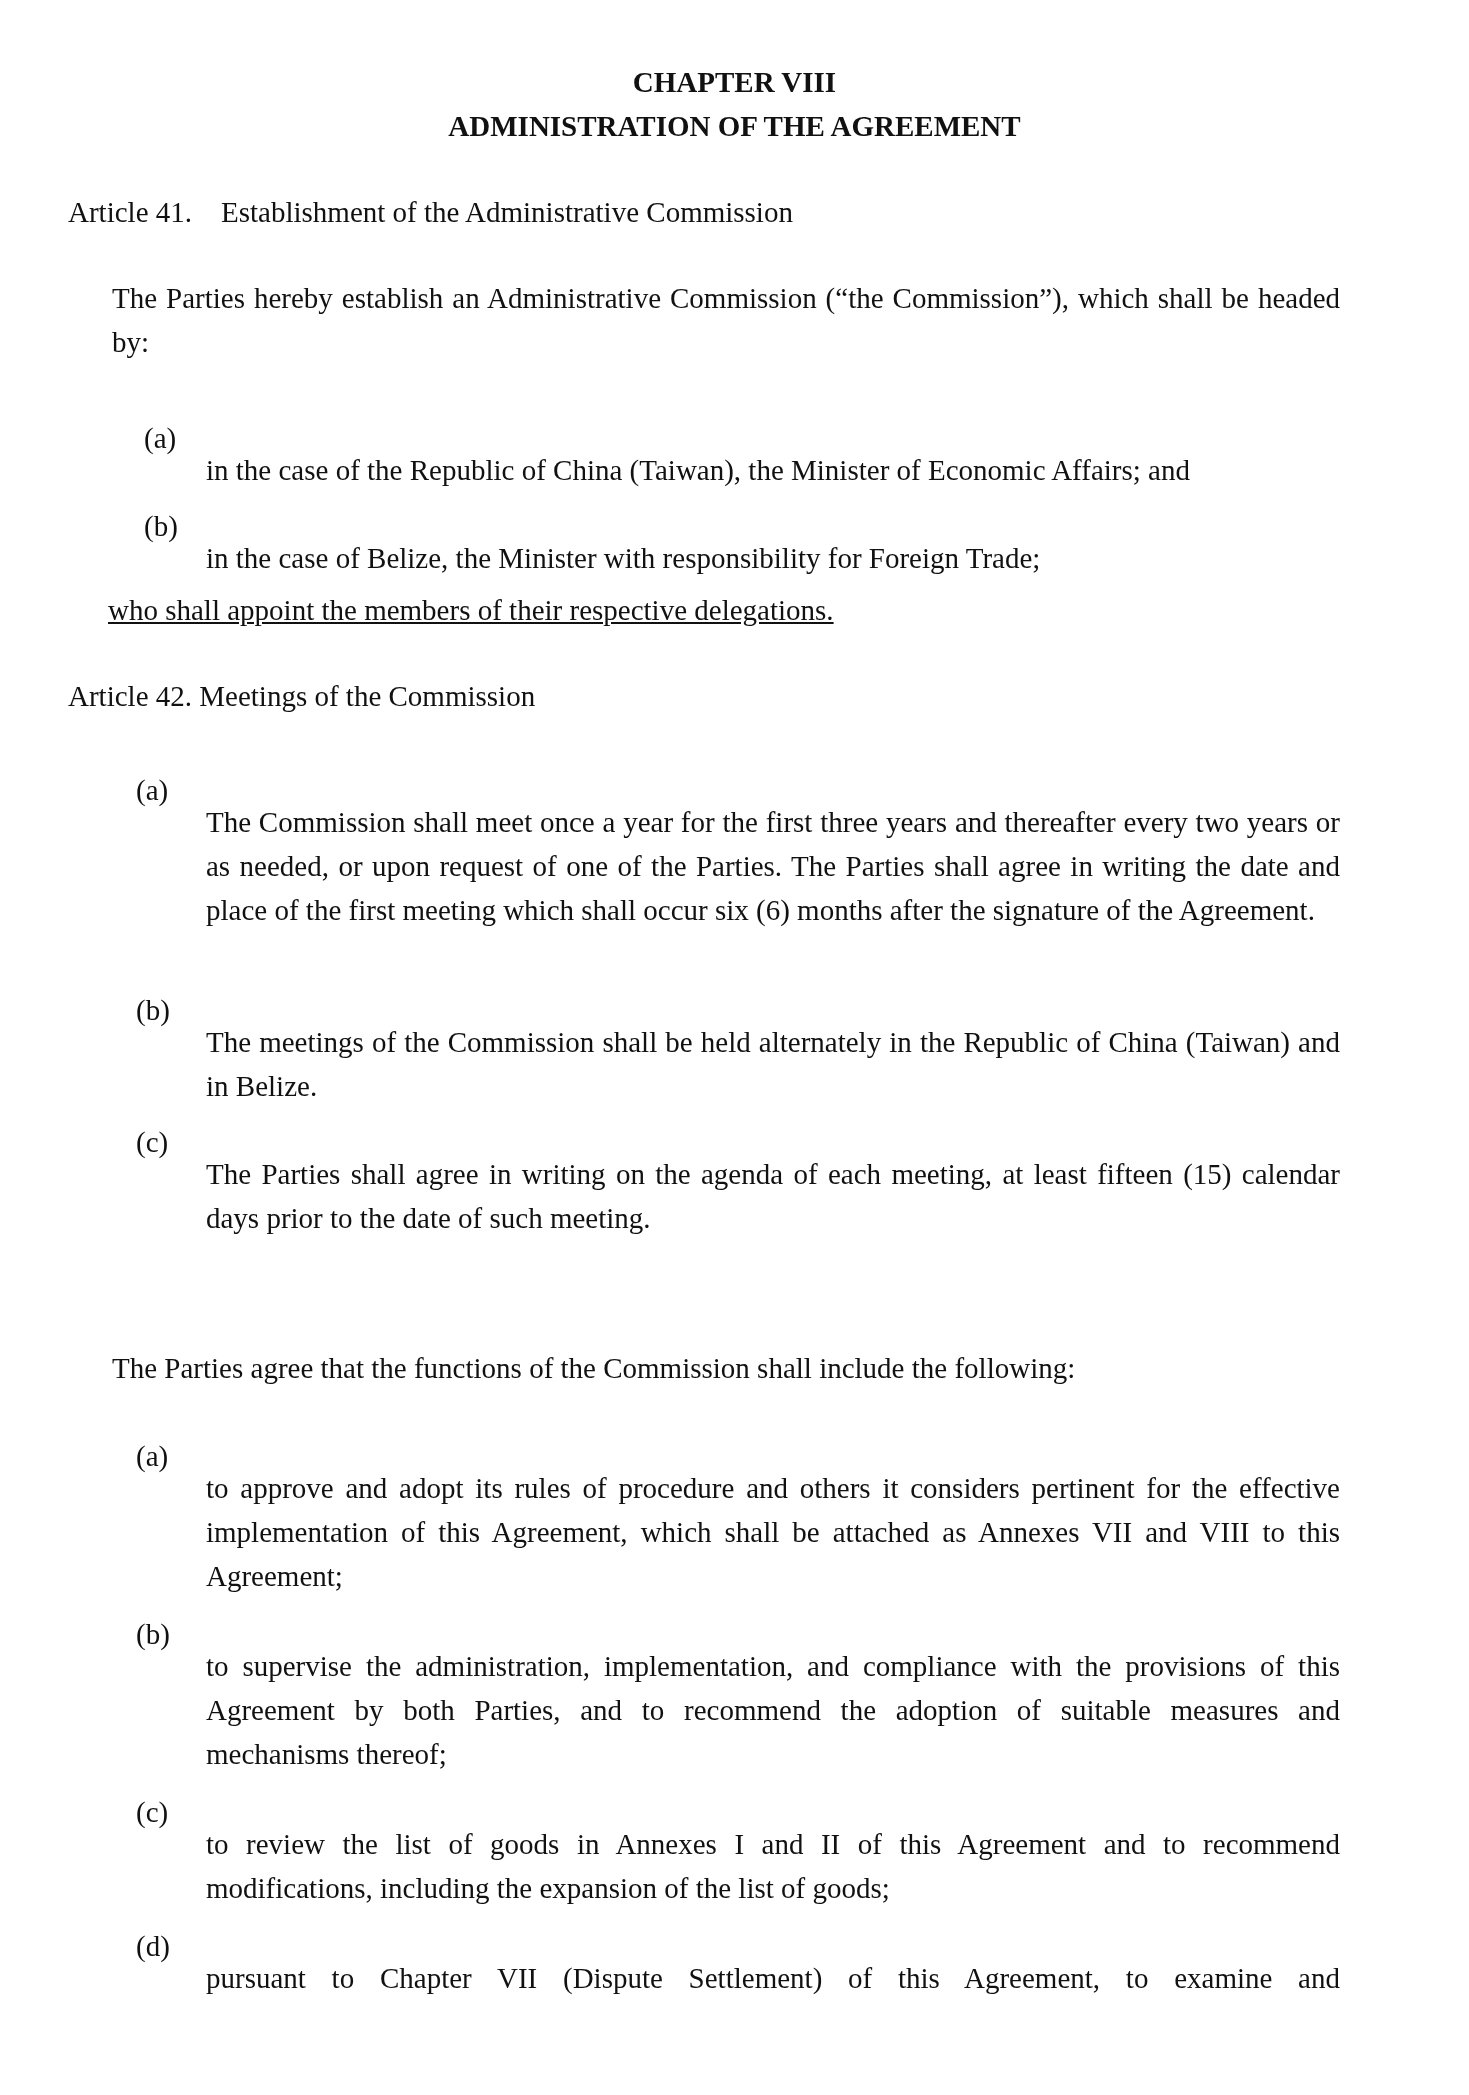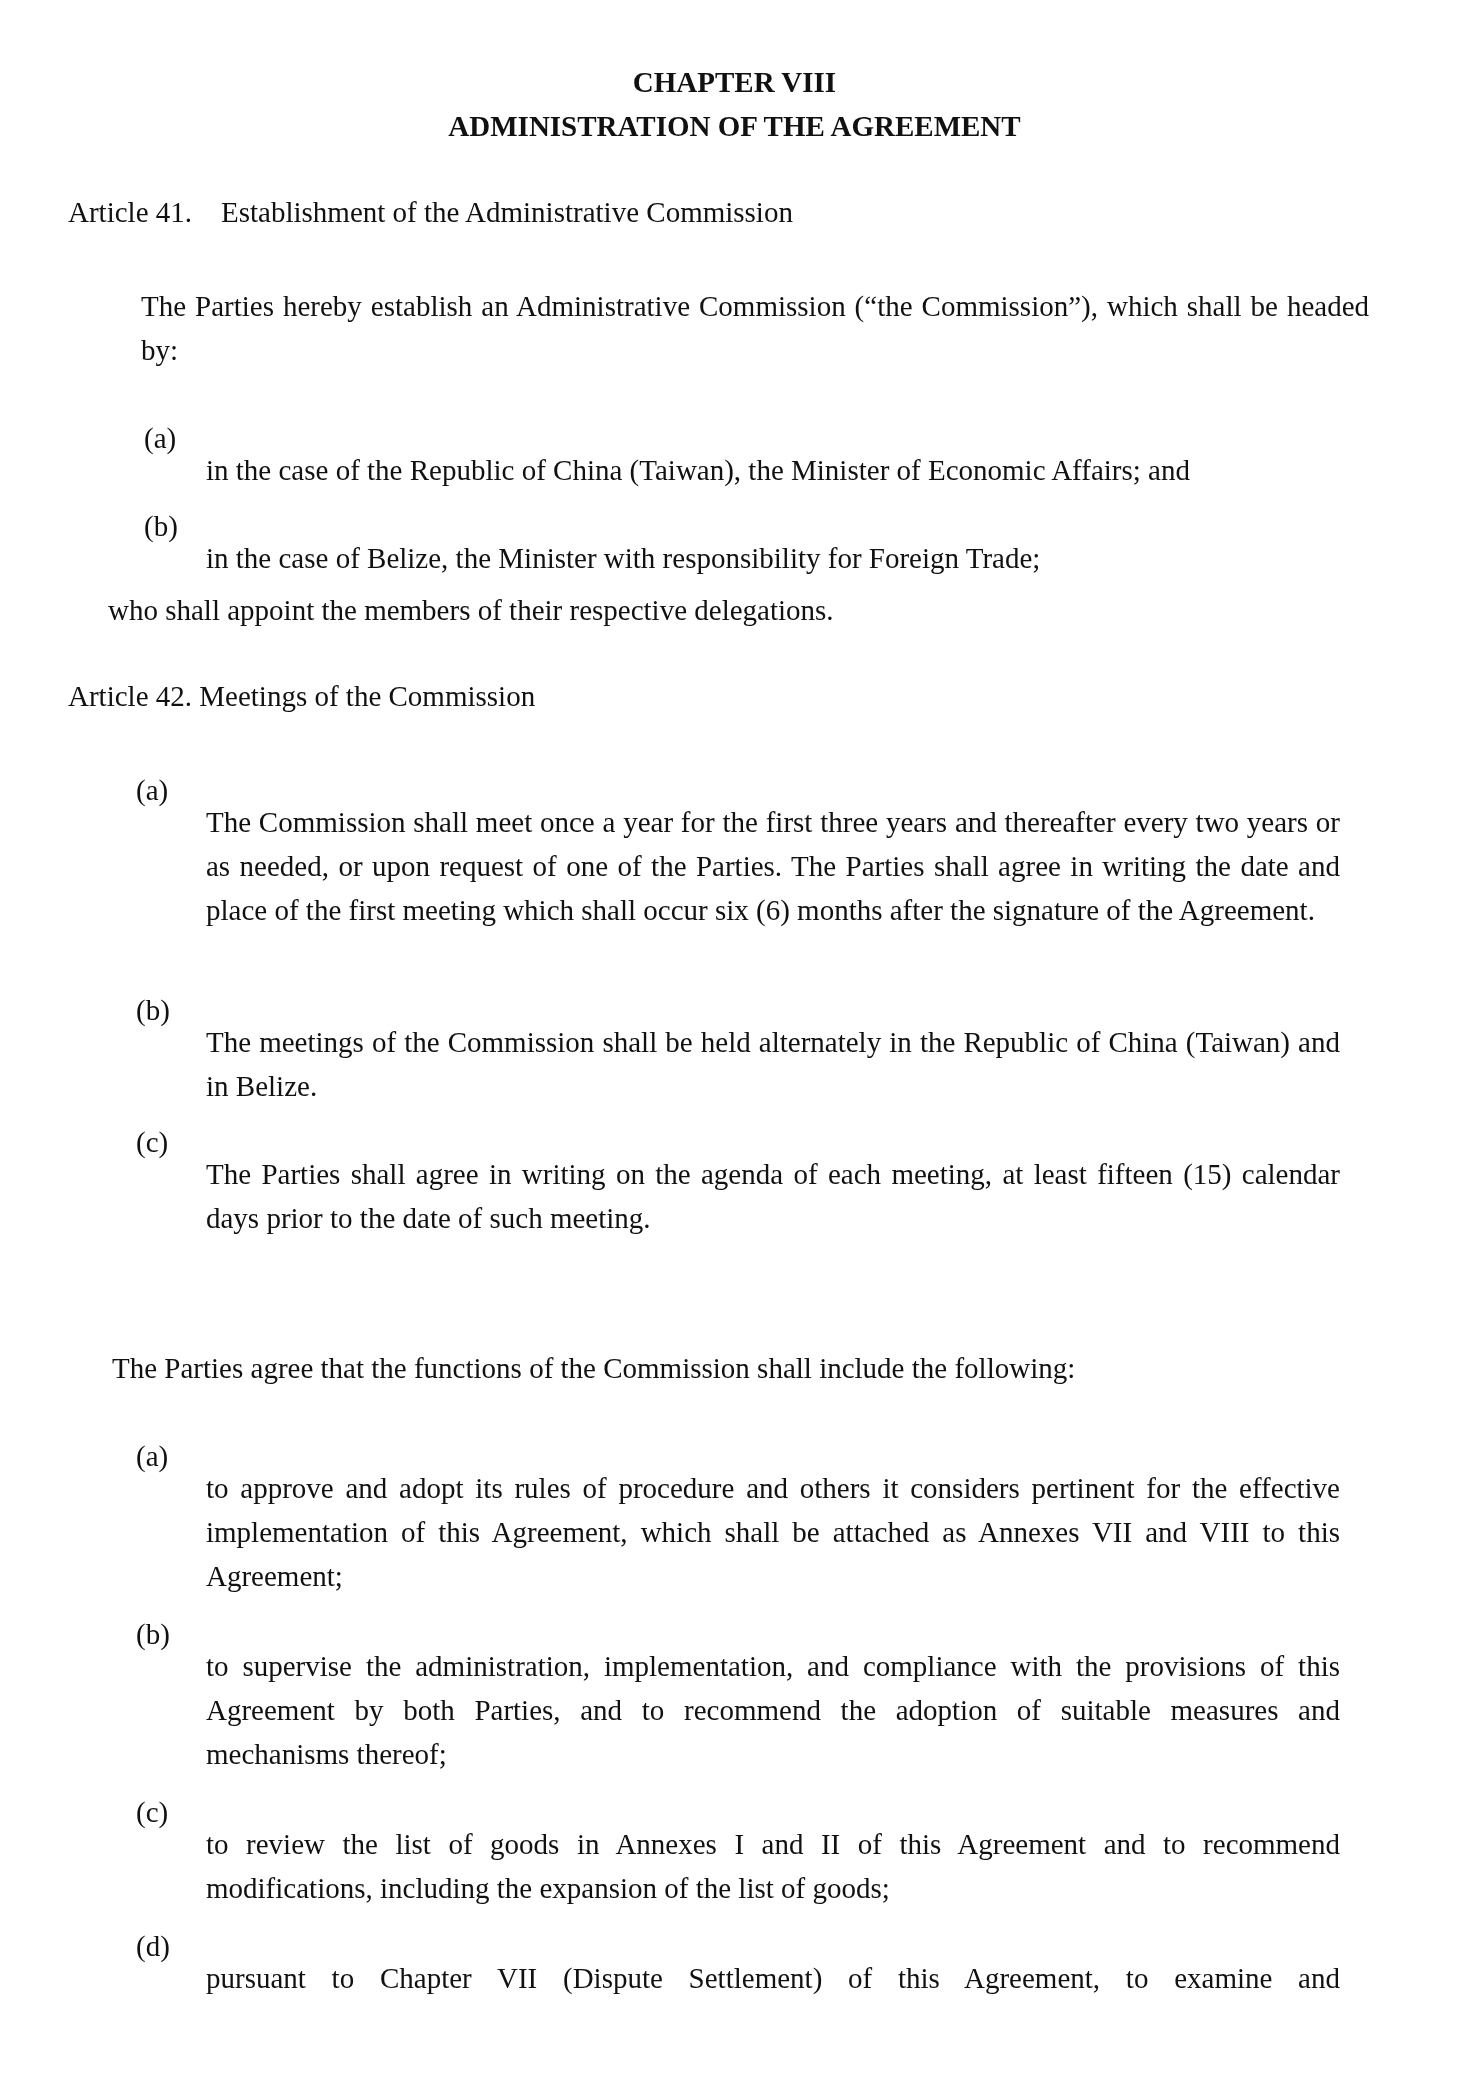--- a/index.html
+++ b/index.html
@@ -18,32 +18,32 @@
     .ch2 { top: 110px; }
     .art {
       position: absolute; left: 68px; font-weight: normal; font-size: 29px; white-space: pre;
     }
     .para {
       position: absolute; left: 112px; width: 1228px; line-height: 44px; text-align: justify;
     }
     .item { position: absolute; left: 136px; width: 1204px; line-height: 44px; }
     .item .lbl { position: absolute; left: 0; top: 0; }
     .item .txt { display: block; margin-left: 70px; text-align: justify; text-align-last: left; margin-top: 32px; }
-    .closing { position: absolute; left: 108px; line-height: 44px; }
+    .closing { position: absolute; left: 108px; line-height: 44px; text-decoration: underline; }
   </style>
 </head>
 <body>
 
 <div class="page">
 
   <div class="chapter ch1">CHAPTER VIII</div>
   <div class="chapter ch2">ADMINISTRATION OF THE AGREEMENT</div>
 
   <div class="art" style="top:196px;">Article 41.    Establishment of the Administrative Commission</div>
-  <div class="para" style="top:284px;margin-left:29px;">The Parties hereby establish an Administrative Commission (“the Commission”), which shall be headed by:</div>
+  <div class="para" style="top:276px;">The Parties hereby establish an Administrative Commission (“the Commission”), which shall be headed by:</div>
   <div class="item" style="top:416px; left:144px; width:1196px;">
     <span class="lbl">(a)</span>
     <span class="txt" style="margin-left:62px;">in the case of the Republic of China (Taiwan), the Minister of Economic Affairs; and</span>
   </div>
   <div class="item" style="top:504px; left:144px; width:1196px;">
     <span class="lbl">(b)</span>
     <span class="txt" style="margin-left:62px;">in the case of Belize, the Minister with responsibility for Foreign Trade;</span>
   </div>
   <div class="closing" style="top:588px;">who shall appoint the members of their respective delegations.</div>
 

